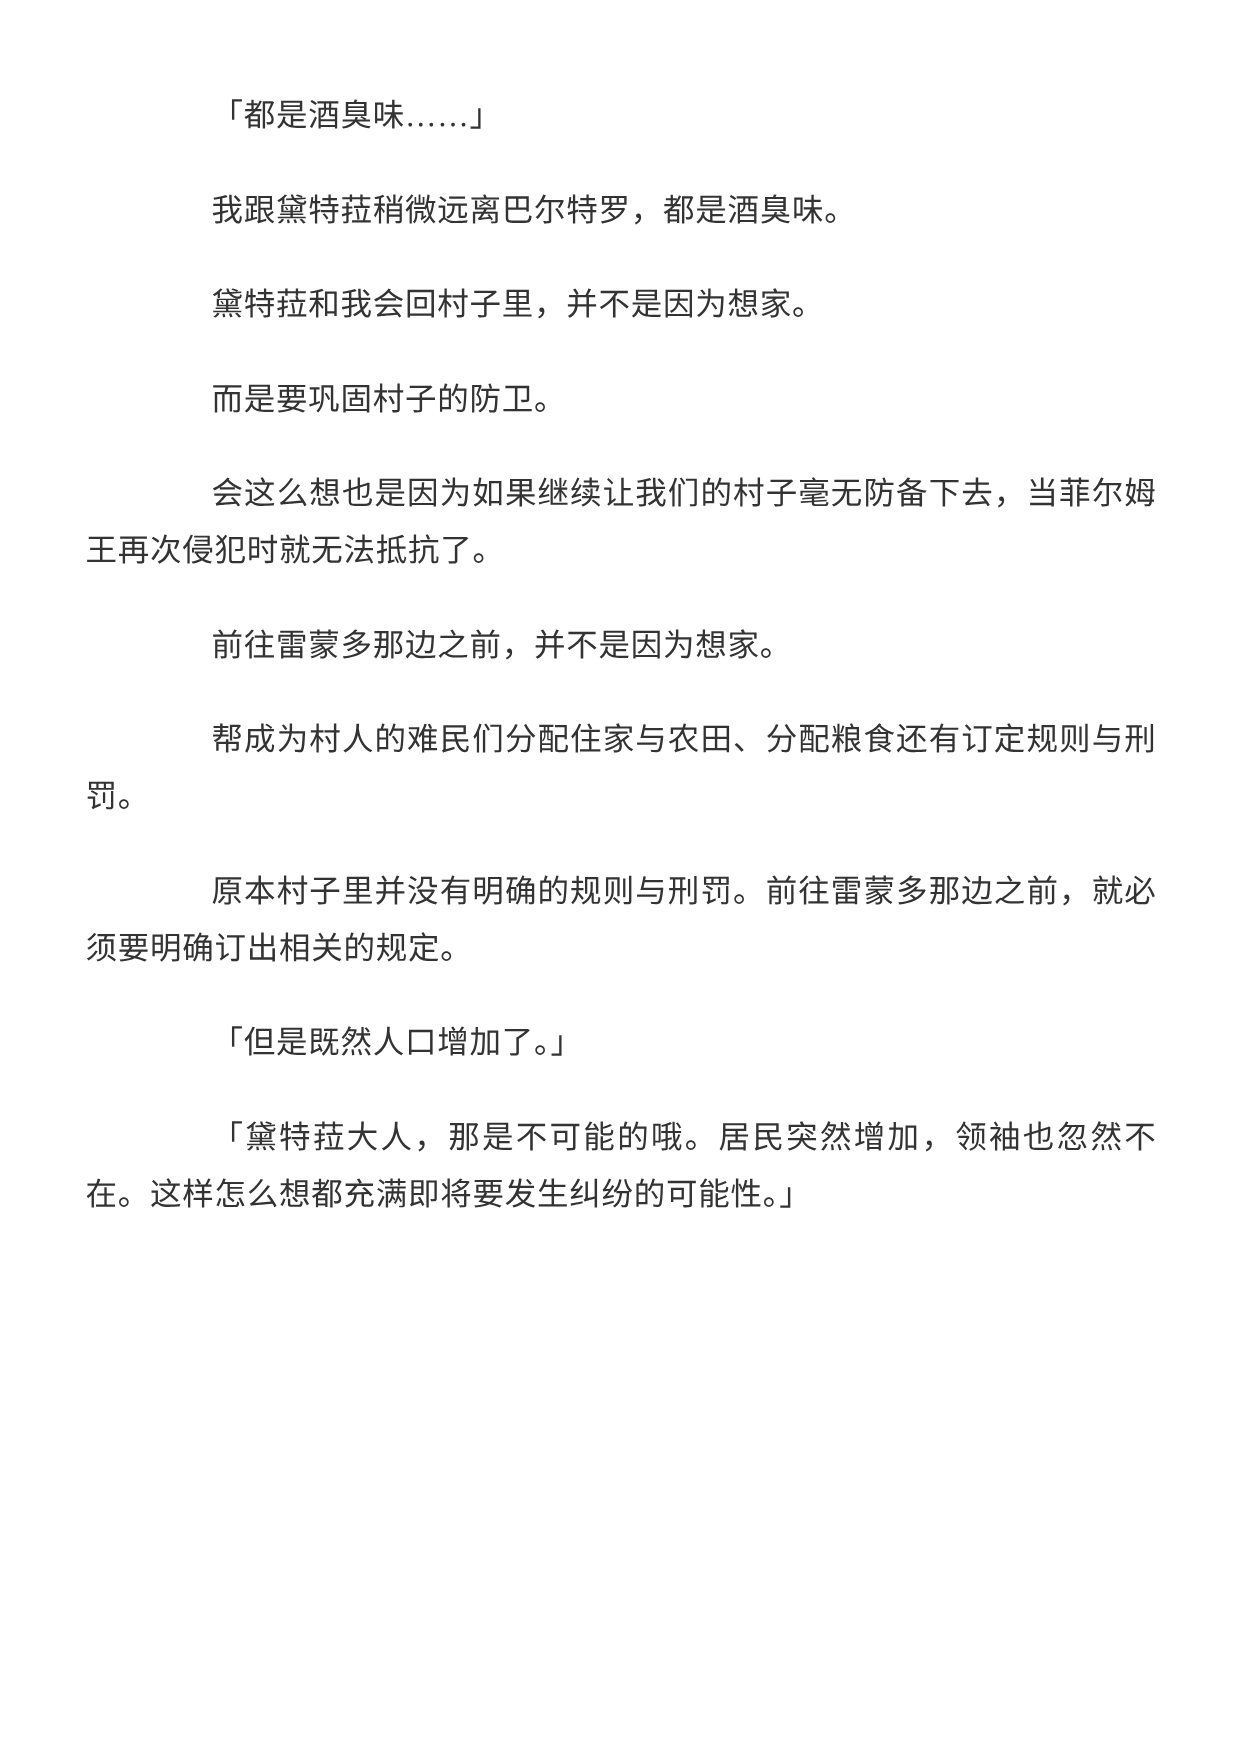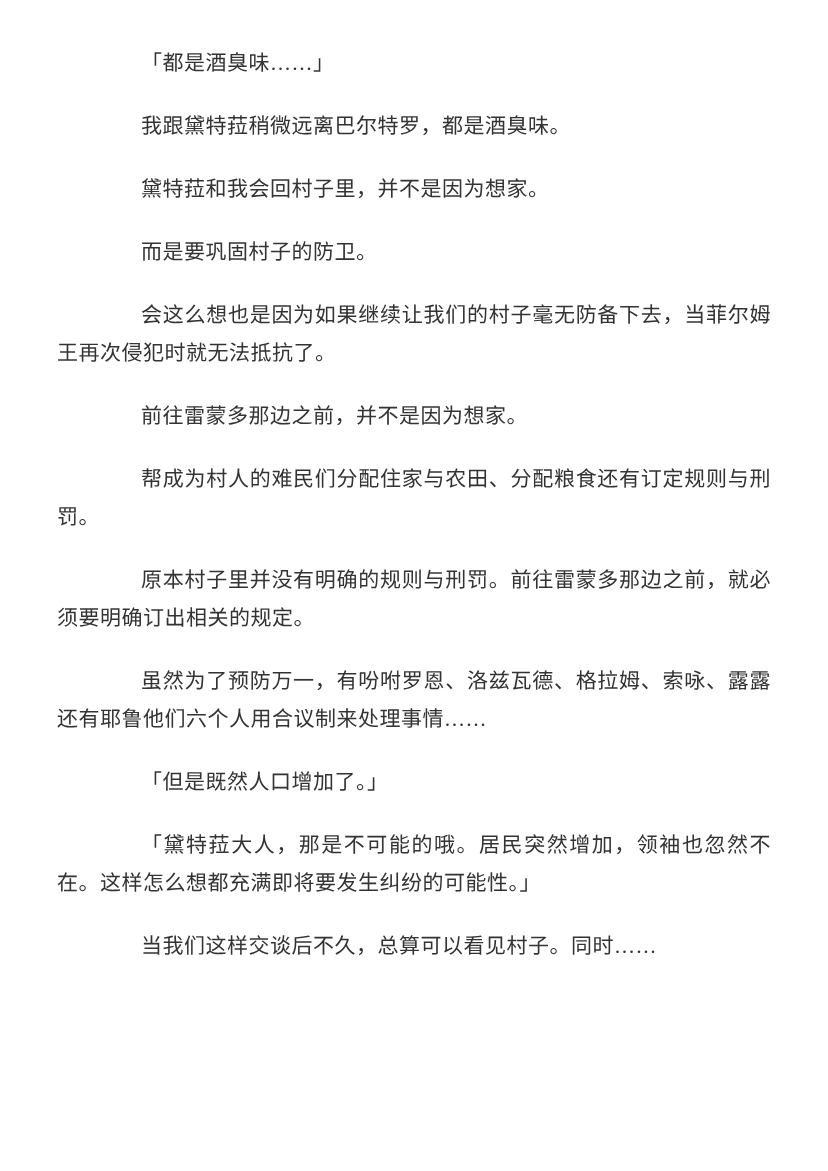--- a/index.html
+++ b/index.html
@@ -10,21 +10,21 @@
     width: 828px;
     height: 1171px;
     overflow: hidden;
     background: #ffffff;
     font-family: "Liberation Serif", "DejaVu Serif", serif;
   }
   .doc-page {
     box-sizing: border-box;
     width: 828px;
     height: 1054px;
-    padding: 44px 57px 0 57px;
+    padding: 58px 57px 0 57px;
     color: #333333;
   }
   .doc-page p {
     margin: 0 0 25px 0;
     font-size: 21px;
     line-height: 38px;
     text-indent: 84px;
     letter-spacing: 0.5px;
     text-align: justify;
     text-justify: inter-ideograph;
@@ -36,17 +36,15 @@
 
 <div class="doc-page" style="color: rgb(51, 51, 51);">
   <p>「都是酒臭味……」</p>
   <p>我跟黛特菈稍微远离巴尔特罗，都是酒臭味。</p>
   <p>黛特菈和我会回村子里，并不是因为想家。</p>
   <p>而是要巩固村子的防卫。</p>
   <p>会这么想也是因为如果继续让我们的村子毫无防备下去，当菲尔姆王再次侵犯时就无法抵抗了。</p>
   <p>前往雷蒙多那边之前，并不是因为想家。</p>
   <p>帮成为村人的难民们分配住家与农田、分配粮食还有订定规则与刑罚。</p>
   <p>原本村子里并没有明确的规则与刑罚。前往雷蒙多那边之前，就必须要明确订出相关的规定。</p>
-  <p>虽然为了预防万一，有吩咐罗恩、洛兹瓦德、格拉姆、索咏、露露还有耶鲁他们六个人用合议制来处理事情……</p>
   <p>「但是既然人口增加了。」</p>
   <p>「黛特菈大人，那是不可能的哦。居民突然增加，领袖也忽然不在。这样怎么想都充满即将要发生纠纷的可能性。」</p>
-  <p>当我们这样交谈后不久，总算可以看见村子。同时……</p>
 </div>
 
 </body></html>

